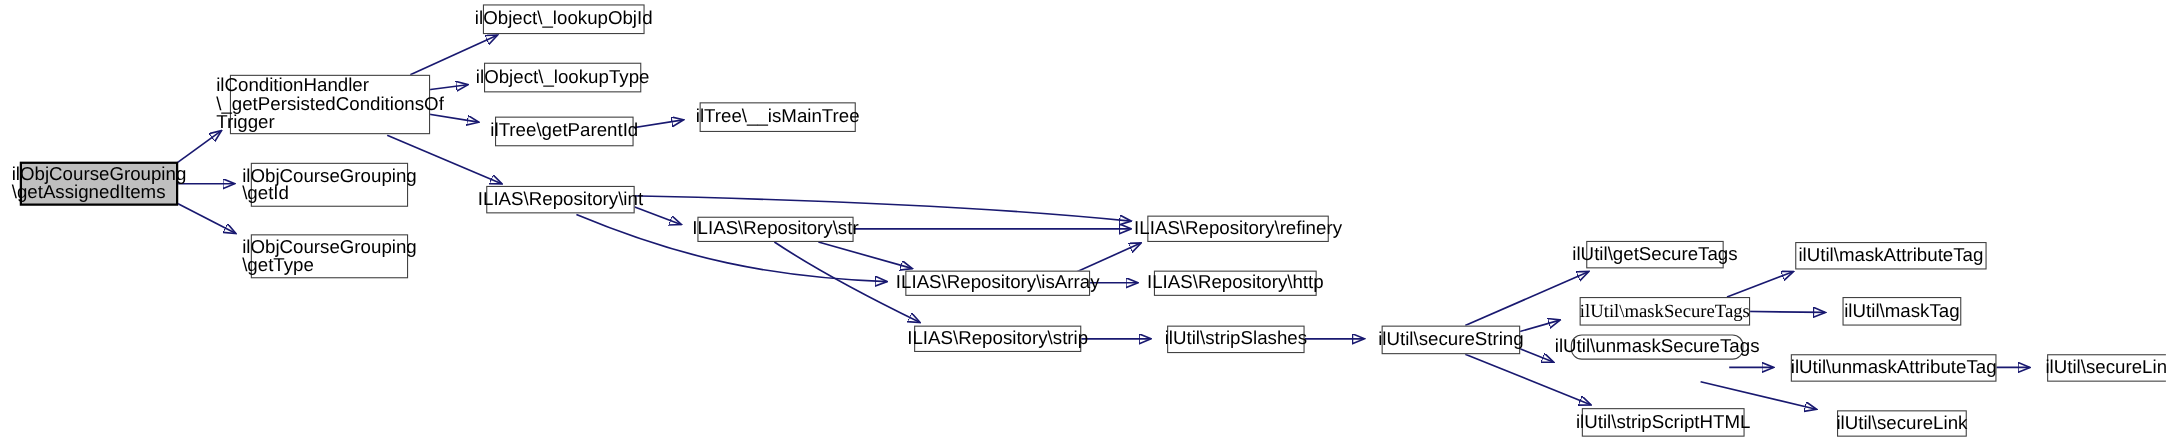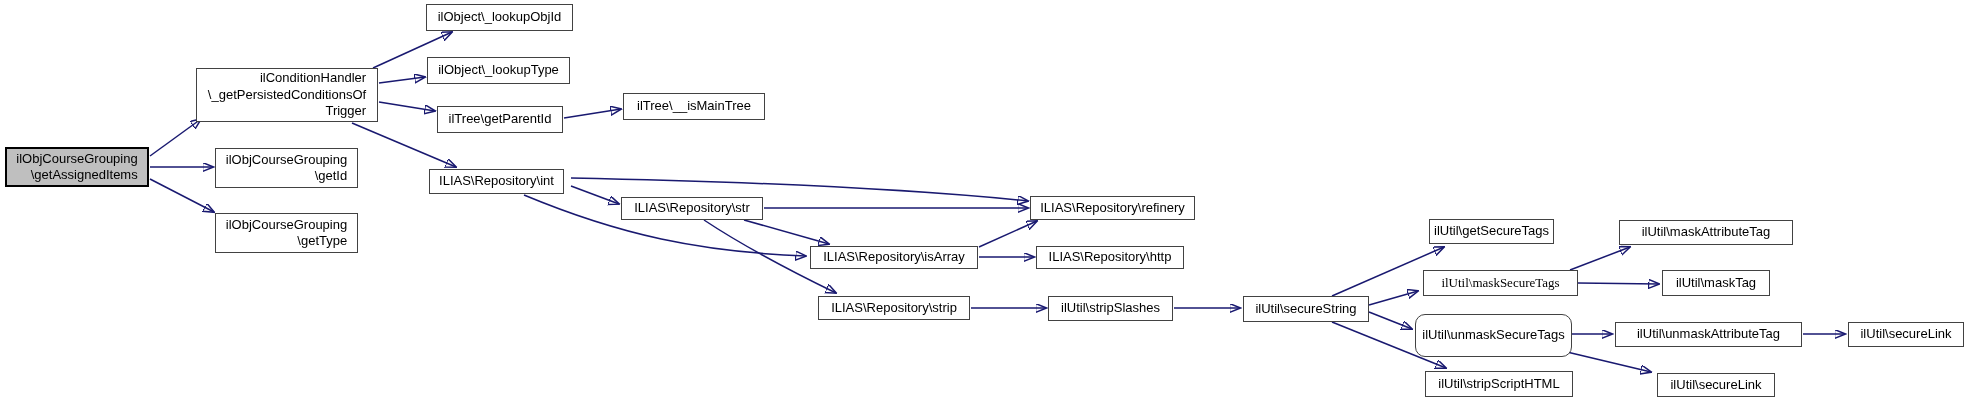--- a/index.html
+++ b/index.html
@@ -20,28 +20,29 @@
     fill: none;
     stroke: var(--edge-color, #191970);
     stroke-width: 1.5;
   }
   .node {
     position: absolute;
     box-sizing: border-box;
     display: flex;
     align-items: center;
     justify-content: center;
-    text-align: right;
+    text-align: left;
     white-space: pre-line;
     background: var(--node-fill, #ffffff);
     border: 1px solid var(--node-border, #424242);
     color: var(--text-color, #000000);
-    font-size: 13px;
+    font-size: 17px;
     line-height: 16.5px;
     cursor: pointer;
+    margin-left: 13px;
   }
   .node.highlight {
     background: var(--hl-fill, #bfbfbf);
     border: 2px solid var(--hl-border, #000000);
     cursor: default;
   }
 </style>
 </head>
 <body>
 
@@ -96,20 +97,20 @@
     <div class="node" style="left: 429px; top: 169px; width: 135px; height: 25px;">ILIAS\Repository\int</div>
     <div class="node" style="left: 621px; top: 197px; width: 142px; height: 23px;">ILIAS\Repository\str</div>
     <div class="node" style="left: 810px; top: 246px; width: 168px; height: 23px;">ILIAS\Repository\isArray</div>
     <div class="node" style="left: 818px; top: 296px; width: 152px; height: 24px;">ILIAS\Repository\strip</div>
     <div class="node" style="left: 1030px; top: 196px; width: 165px; height: 24px;">ILIAS\Repository\refinery</div>
     <div class="node" style="left: 1036px; top: 246px; width: 148px; height: 23px;">ILIAS\Repository\http</div>
     <div class="node" style="left: 1048px; top: 296px; width: 125px; height: 25px;">ilUtil\stripSlashes</div>
     <div class="node" style="left: 1243px; top: 296px; width: 126px; height: 26px;">ilUtil\secureString</div>
     <div class="node" style="left: 1429px; top: 219px; width: 125px; height: 25px;">ilUtil\getSecureTags</div>
     <div class="node" style="left: 1423px; top: 270px; width: 155px; height: 26px; font-family: Liberation Serif, serif;">ilUtil\maskSecureTags</div>
-    <div class="node" style="left: 1415px; top: 314px; width: 157px; height: 43px; border-radius: 10px;">ilUtil\unmaskSecureTags</div>
+    <div class="node" style="left: 1415px; top: 304px; width: 157px; height: 23px; border-radius: 10px;">ilUtil\unmaskSecureTags</div>
     <div class="node" style="left: 1425px; top: 371px; width: 148px; height: 26px;">ilUtil\stripScriptHTML</div>
     <div class="node" style="left: 1619px; top: 220px; width: 174px; height: 25px;">ilUtil\maskAttributeTag</div>
     <div class="node" style="left: 1662px; top: 270px; width: 108px; height: 26px;">ilUtil\maskTag</div>
     <div class="node" style="left: 1615px; top: 322px; width: 187px; height: 25px;">ilUtil\unmaskAttributeTag</div>
     <div class="node" style="left: 1657px; top: 373px; width: 118px; height: 24px;">ilUtil\secureLink</div>
     <div class="node" style="left: 1848px; top: 322px; width: 116px; height: 25px;">ilUtil\secureLink</div>
   </div>
 
 </body></html>

